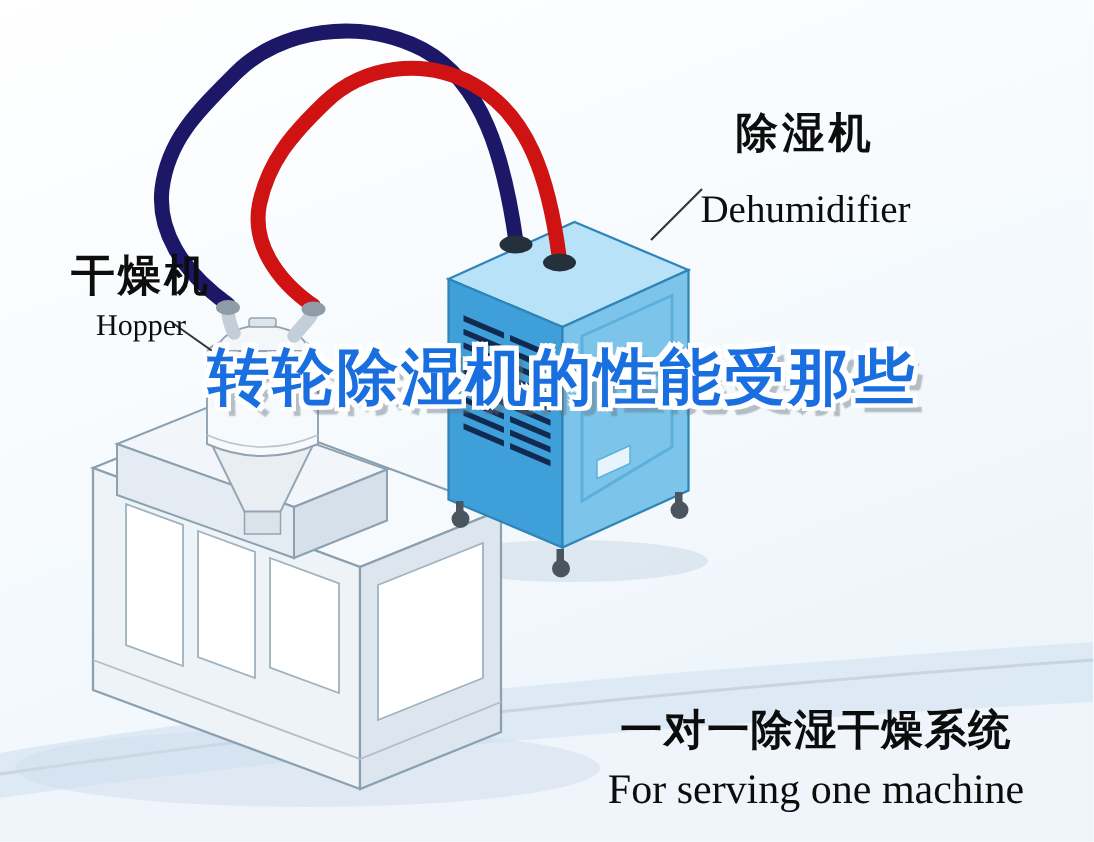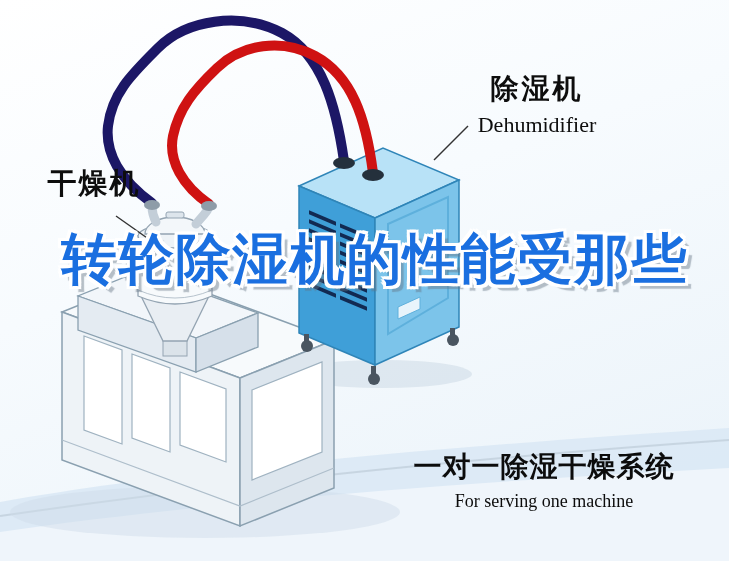--- a/index.html
+++ b/index.html
@@ -11,41 +11,41 @@
     background: linear-gradient(160deg,#ffffff 0%, #f7fbfe 40%, #e9f2f9 100%);
   }
   .art { position:absolute; left:0; top:0; width:729px; height:561px; }
 
   .label { position:absolute; text-align:center; color:#0d0d0d; }
   .label .zh { font-weight:bold; }
   .serif { font-family:"Liberation Serif",serif; }
 
   .label-dehumidifier { left:452px; top:70px; width:170px; }
   .label-dehumidifier .zh { font-size:28px; letter-spacing:3px; }
-  .label-dehumidifier .en { font-size:22px; margin-top:4px; }
+  .label-dehumidifier .en { font-size:26px; margin-top:17px; }
 
   .label-hopper { left:42px; top:164px; width:104px; }
   .label-hopper .zh { font-size:29px; letter-spacing:2px; }
   .label-hopper .en { font-size:20px; margin-top:2px; }
 
   .headline {
     position:absolute; left:0; top:228px; width:729px; text-align:center;
     font-weight:bold; color:#1a6fe0; line-height:1.15; letter-spacing:2px;
     text-shadow:
       -3px -3px 0 #fff, 0 -3px 0 #fff, 3px -3px 0 #fff,
       -3px 0 0 #fff, 3px 0 0 #fff,
       -3px 3px 0 #fff, 0 3px 0 #fff, 3px 3px 0 #fff,
       -2px 2px 0 #fff, 2px -2px 0 #fff,
       6px 6px 1px rgba(100,115,130,0.45);
   }
-  .headline .line { font-size:55px;padding-left:21px; }
+  .headline .line { font-size:41px;padding-left:21px; }
 
   .caption { position:absolute; left:388px; top:448px; width:312px; text-align:center; color:#0c0c0c; }
-  .caption .zh { font-size:28px; font-weight:bold; letter-spacing:1px; }
-  .caption .en { font-size:18px; margin-top:5px; }
+  .caption .zh { font-size:28px; font-weight:bold; letter-spacing:1px;margin-top:20px; }
+  .caption .en { font-size:28px; margin-top:5px; }
 </style>
 </head>
 <body>
 
 <div class="stage">
 
   <svg class="art" viewBox="0 0 729 561" aria-hidden="true">
 
     <g>
       <path d="M0,561 L0,502 C180,470 430,448 729,428 L729,561 Z" fill="#d9e7f4" opacity="0.85"></path>
@@ -135,20 +135,21 @@
     <line x1="116" y1="216" x2="150" y2="240" stroke="#333" stroke-width="1.4"></line>
   </svg>
 
   <div class="label label-dehumidifier">
     <div class="zh">除湿机</div>
     <div class="en serif">Dehumidifier</div>
   </div>
 
   <div class="label label-hopper">
     <div class="zh">干燥机</div>
+    <div class="en serif">Hopper</div>
   </div>
 
   <div class="headline">
     <div class="line">转轮除湿机的性能受那些</div>
   </div>
 
   <div class="caption">
     <div class="zh">一对一除湿干燥系统</div>
     <div class="en serif">For serving one machine</div>
   </div>

